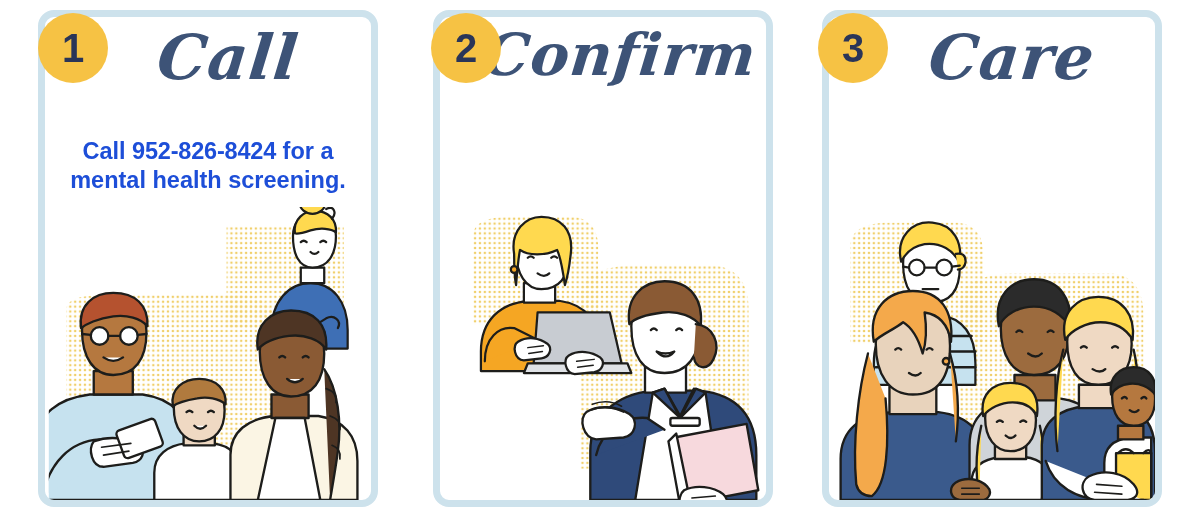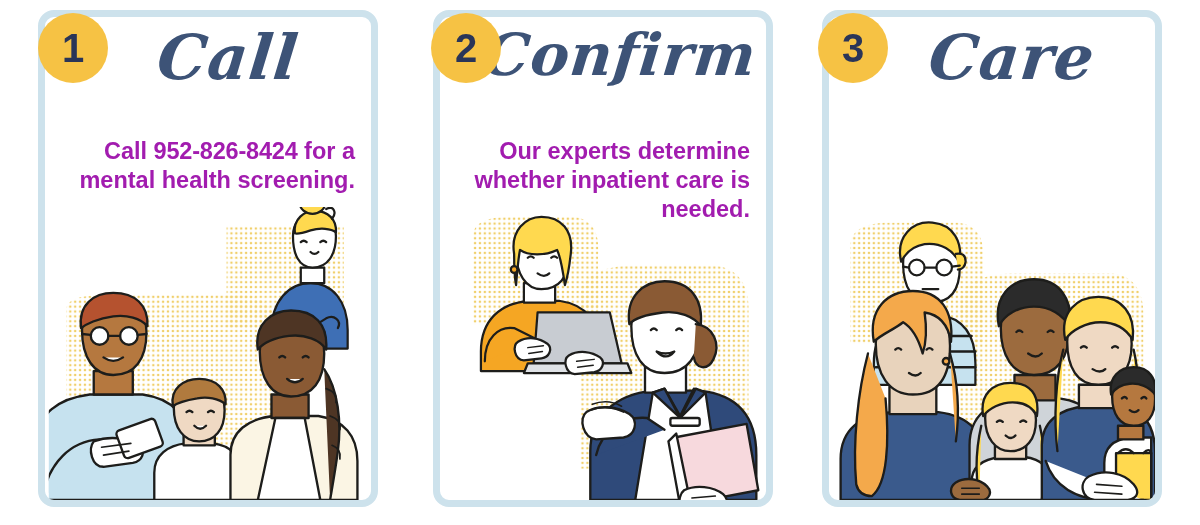--- a/index.html
+++ b/index.html
@@ -78,25 +78,25 @@
   }
   .step-card[data-step="1"] .script-title { padding-left: 40px; }
   .step-card[data-step="2"] .script-title { padding-left: 34px; font-size: 58px;}
   .step-card[data-step="3"] .script-title { padding-left: 40px; }
 
   .body-text {
     position: absolute;
     top: 120px;
     left: 16px;
     right: 16px;
-    text-align: right;
+    text-align: center;
     font-size: 23.5px;
     line-height: 1.24;
     font-weight: bold;
-    color: #a21caf;
+    color: #1d4ed8;
   }
   .body-text .phone {
     font-weight: bold;
     letter-spacing: -0.2px;
   }
 
   .art {
     position: absolute;
     left: 0;
     right: 0;
@@ -188,23 +188,20 @@
             </g>
           </g>
         </svg>
       </div>
     </div>
   </div>
 
   <div class="step-card" data-step="2">
     <div class="card-inner">
       <div class="script-title">Confirm</div>
-      <div class="body-text">
-        <span>Our experts determine whether inpatient care is needed.</span>
-      </div>
       <div class="art">
         <svg viewBox="0 0 326 300" preserveAspectRatio="xMidYMax meet" xmlns="http://www.w3.org/2000/svg">
           <defs>
             <pattern id="dots2" width="5" height="5" patternUnits="userSpaceOnUse">
               <circle cx="2" cy="2" r="1.3" fill="#f0cf6a"></circle>
             </pattern>
           </defs>
           <g>
 
             <path d="M30 30 C30 16 44 10 70 10 L132 10 C152 12 160 26 158 50 L158 120 L30 120 Z" fill="url(#dots2)"></path>

